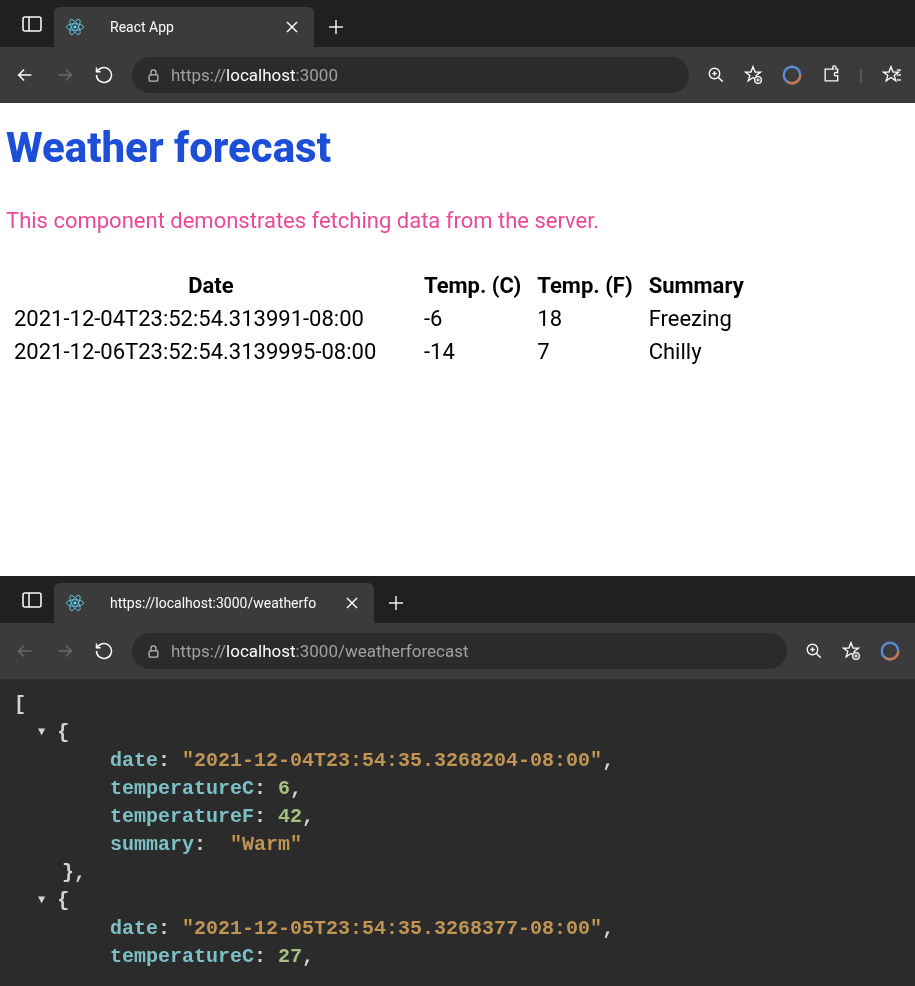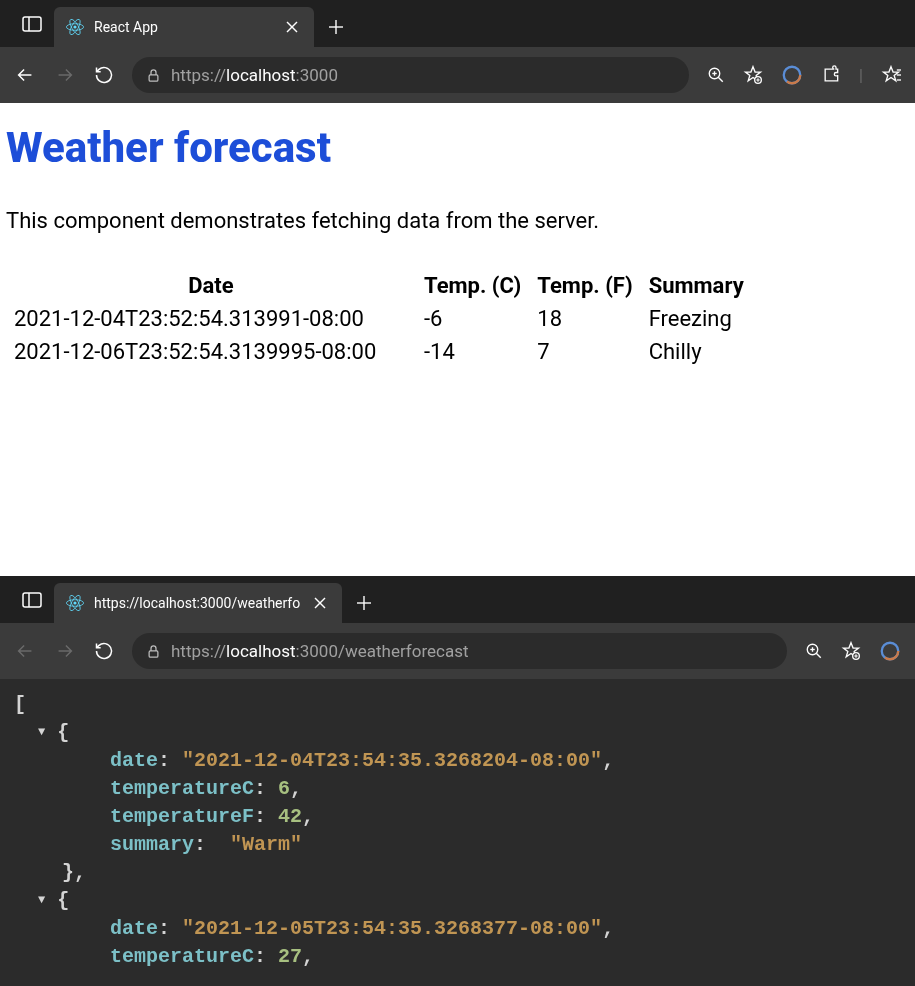--- a/index.html
+++ b/index.html
@@ -4,40 +4,40 @@
   <style>
     * { margin: 0; padding: 0; box-sizing: border-box; }
     body { font-family: -apple-system, BlinkMacSystemFont, "Segoe UI", Roboto, sans-serif; background: #1a1a1a; width: 915px; height: 986px; overflow: hidden; }
     
     .browser-window { background: #2b2b2b; }
     .browser-window.top { height: 576px; }
     .browser-window.bottom { height: 394px; }
     
     .tab-strip { background: #202020; height: 47px; display: flex; align-items: flex-end; padding-left: 10px; gap: 0; }
     .tabview-icon { width: 44px; height: 47px; display: flex; align-items: center; justify-content: center; color: #fdfdfd; }
-    .tab { background: #3b3b3b; height: 40px; display: flex; align-items: center; padding: 0 12px; gap: 10px; border-radius: 6px 6px 0 0; min-width: 260px; }
+    .tab { background: #3b3b3b; height: 40px; display: flex; align-items: center; padding: 0 12px; gap: 26px; border-radius: 6px 6px 0 0; min-width: 260px; }
     .tab.narrow { min-width: 260px; }
     .tab-favicon { width: 18px; height: 18px; display: flex; align-items: center; justify-content: center; }
     .tab-title { color: #fdfdfd; font-size: 14px; flex: 1; white-space: nowrap; overflow: hidden; }
     .tab-close { color: #fdfdfd; font-size: 16px; cursor: pointer; padding: 2px 4px; }
     .new-tab-btn { color: #fdfdfd; font-size: 22px; padding: 0 14px; height: 40px; display: flex; align-items: center; cursor: pointer; }
     
     .toolbar { background: #3b3b3b; height: 56px; display: flex; align-items: center; padding: 0 14px; gap: 18px; }
     .nav-icon { color: #fdfdfd; display: flex; align-items: center; justify-content: center; cursor: pointer; }
     .nav-icon.disabled { color: #6a6a6a; }
     .address-bar { flex: 1; background: #2b2b2b; height: 36px; border-radius: 18px; display: flex; align-items: center; padding: 0 14px; gap: 10px; }
     .lock-icon { color: #bdbdbd; }
     .url { font-size: 17px; color: #a0a0a0; }
     .url .host { color: #fdfdfd; }
     .toolbar-right { display: flex; align-items: center; gap: 18px; }
     .toolbar-icon { color: #fdfdfd; display: flex; align-items: center; justify-content: center; cursor: pointer; }
     
     .content { background: #fff; padding: 20px 6px; height: 473px; overflow: hidden; }
     h1 { font-size: 42px; font-weight: 800; margin-bottom: 36px; color: #1d4ed8; }
-    .desc { font-size: 22px; color: #000000; margin-bottom: 36px; }
+    .desc { font-size: 22px; color: #ec4899; margin-bottom: 36px; }
     table { border-collapse: collapse; font-size: 22px; color: #000; }
     th { font-weight: 700; text-align: left; padding: 4px 8px; }
     td { padding: 4px 8px; }
     th:nth-child(1) { text-align: center; width: 410px; }
     
     .json-content { background: #2b2b2b; color: #d4d4d4; font-family: Consolas, "Courier New", monospace; font-size: 20px; font-weight: 700; line-height: 1.4; padding: 12px 14px; height: 307px; overflow: hidden; }
     .json-content .key { color: #7cc0c7; }
     .json-content .string { color: #c09553; }
     .json-content .number { color: #a7c080; }
     .json-content .toggle { color: #d4d4d4; font-size: 12px; display: inline-block; vertical-align: middle; }

